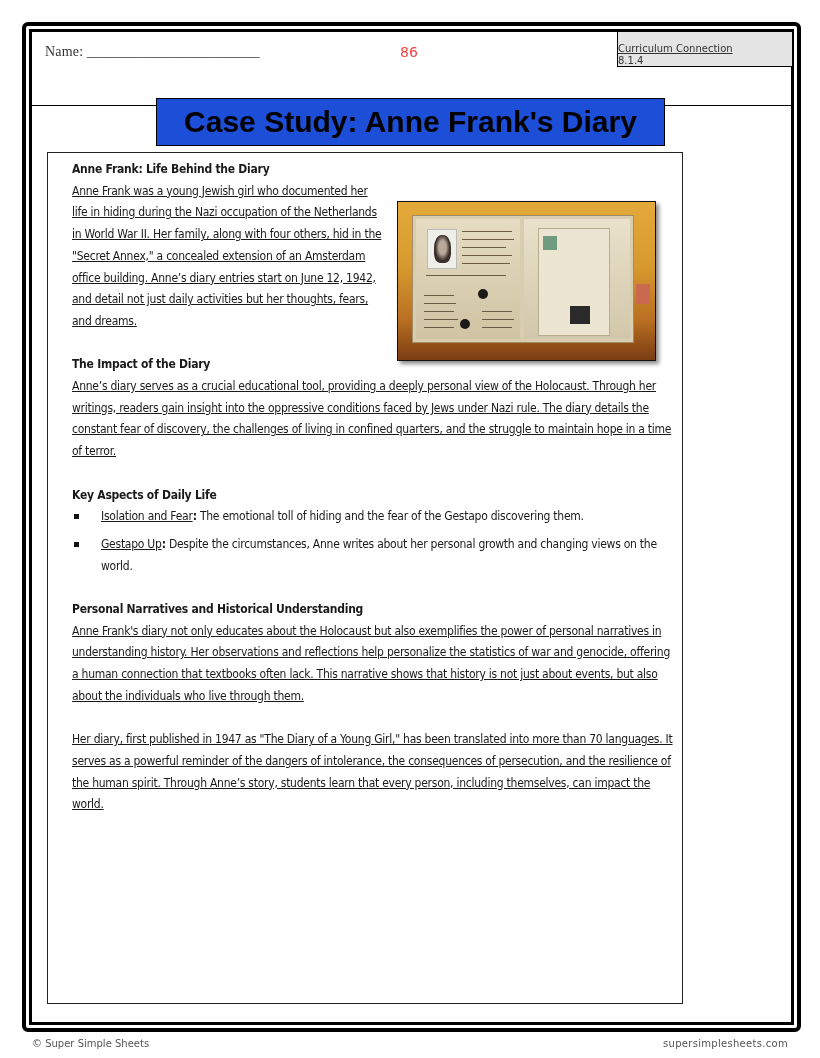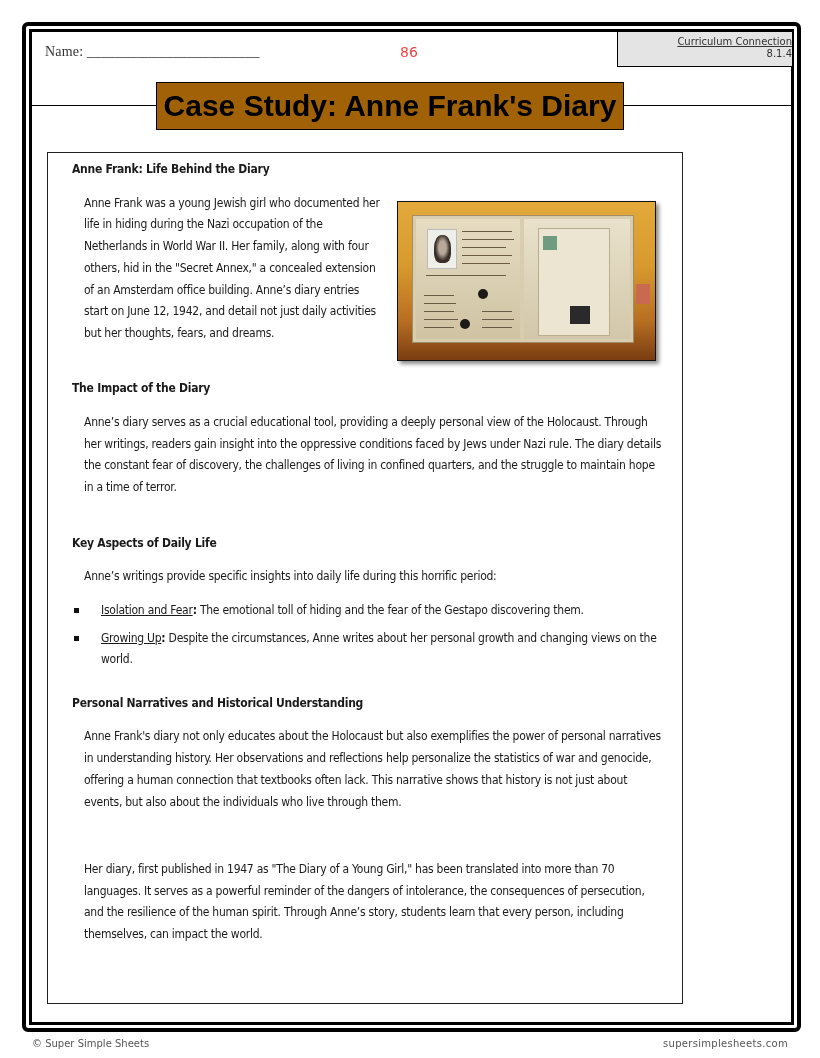--- a/index.html
+++ b/index.html
@@ -18,48 +18,48 @@
   .name-line {
     position: absolute; left: 45px; top: 44px; font-size: 14px; color: #333;
     font-family: Liberation Serif, serif; letter-spacing: 0.2px;
   }
   .page-num {
     position: absolute; left: 400px; top: 44px; font-size: 14px; color: #ef4444;
   }
   .curriculum-box {
     position: absolute; left: 617px; top: 32px; width: 175px; height: 35px;
     background: #e4e4e4; border-left: 1px solid #000; border-bottom: 1px solid #000;
-    text-align: right; font-size: 10px; color: #333; line-height: 12px; padding-top: 4px;
+    text-align: left; font-size: 10px; color: #333; line-height: 12px; padding-top: 11px;
   }
   .curriculum-label { text-decoration: underline; display: block; }
   .curriculum-code { display: block; }
 
   .rule-line {
     position: absolute; left: 32px; top: 105px; width: 761px; height: 1px; background: #000;
   }
   .title-box {
-    position: absolute; left: 156px; top: 82px; width: 468px; height: 48px;
-    background: #a16207; border: 1.5px solid #000;
+    position: absolute; left: 156px; top: 98px; width: 509px; height: 48px;
+    background: #1d4ed8; border: 1.5px solid #000;
     display: flex; align-items: center; justify-content: center;
   }
   .title-text {
     font-family: "Liberation Sans", sans-serif; font-weight: bold; font-size: 30px; color: #000;
     white-space: nowrap;
   }
 
   .content-box {
     position: absolute; left: 47px; top: 152px; width: 636px; height: 852px;
     border: 1px solid #222;
     padding: 6px 8px 0 24px;
     font-family: "DejaVu Sans Condensed", "DejaVu Sans", sans-serif;
     font-size: 12px; line-height: 21.7px; color: #1a1a1a;
     letter-spacing: -0.25px;
   }
   .section-heading { font-weight: bold; }
-  .para { margin: 12px; }
+  .para { margin: 0; text-decoration: underline; }
   .gap { height: 21.7px; }
 
   .photo {
     float: right; width: 259px; height: 160px; margin: 20px 18px 4px 14px;
     border: 1.5px solid #111;
     box-shadow: 3px 3px 4px rgba(0,0,0,0.45);
     background: linear-gradient(180deg, #e3a93a 0%, #d89a2e 40%, #b86f22 75%, #7a3d12 100%);
     position: relative; overflow: hidden;
   }
   .book {
@@ -163,29 +163,28 @@
     <div class="tab-mark"></div>
   </div>
   <p class="para">Anne Frank was a young Jewish girl who documented her life in hiding during the Nazi occupation of the Netherlands in World War II. Her family, along with four others, hid in the "Secret Annex," a concealed extension of an Amsterdam office building. Anne’s diary entries start on June 12, 1942, and detail not just daily activities but her thoughts, fears, and dreams.</p>
 
   <div class="gap"></div>
   <div class="section-heading">The Impact of the Diary</div>
   <p class="para">Anne’s diary serves as a crucial educational tool, providing a deeply personal view of the Holocaust. Through her writings, readers gain insight into the oppressive conditions faced by Jews under Nazi rule. The diary details the constant fear of discovery, the challenges of living in confined quarters, and the struggle to maintain hope in a time of terror.</p>
 
   <div class="gap"></div>
   <div class="section-heading">Key Aspects of Daily Life</div>
-  <p class="para">Anne’s writings provide specific insights into daily life during this horrific period:</p>
   <ul class="bullets">
     <li class="bullet-item">
       <span class="bullet-mark"></span>
       <span class="bullet-term">Isolation and Fear</span><span class="bullet-colon">:</span><span> The emotional toll of hiding and the fear of the Gestapo discovering them.</span>
     </li>
     <li class="bullet-item">
       <span class="bullet-mark"></span>
-      <span class="bullet-term">Growing Up</span><span class="bullet-colon">:</span><span> Despite the circumstances, Anne writes about her personal growth and changing views on the world.</span>
+      <span class="bullet-term">Gestapo Up</span><span class="bullet-colon">:</span><span> Despite the circumstances, Anne writes about her personal growth and changing views on the world.</span>
     </li>
   </ul>
 
   <div class="gap"></div>
   <div class="section-heading">Personal Narratives and Historical Understanding</div>
   <p class="para">Anne Frank's diary not only educates about the Holocaust but also exemplifies the power of personal narratives in understanding history. Her observations and reflections help personalize the statistics of war and genocide, offering a human connection that textbooks often lack. This narrative shows that history is not just about events, but also about the individuals who live through them.</p>
   <div class="gap"></div>
   <p class="para">Her diary, first published in 1947 as "The Diary of a Young Girl," has been translated into more than 70 languages. It serves as a powerful reminder of the dangers of intolerance, the consequences of persecution, and the resilience of the human spirit. Through Anne’s story, students learn that every person, including themselves, can impact the world.</p>
 </div>
 

